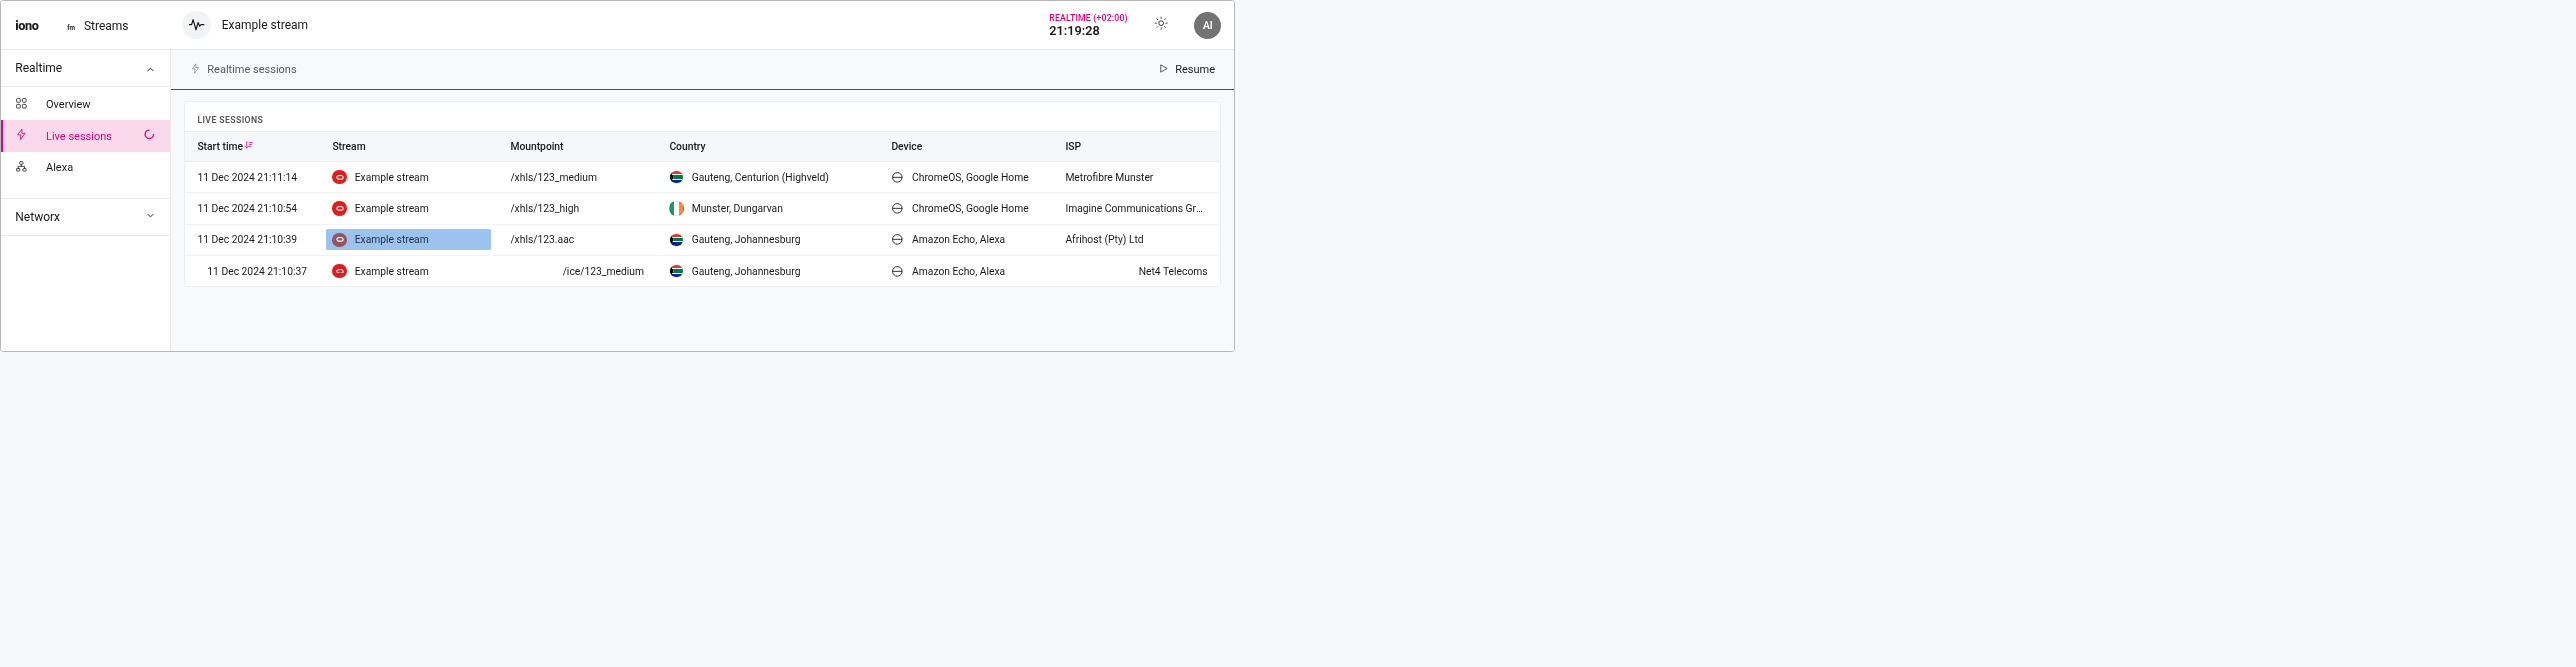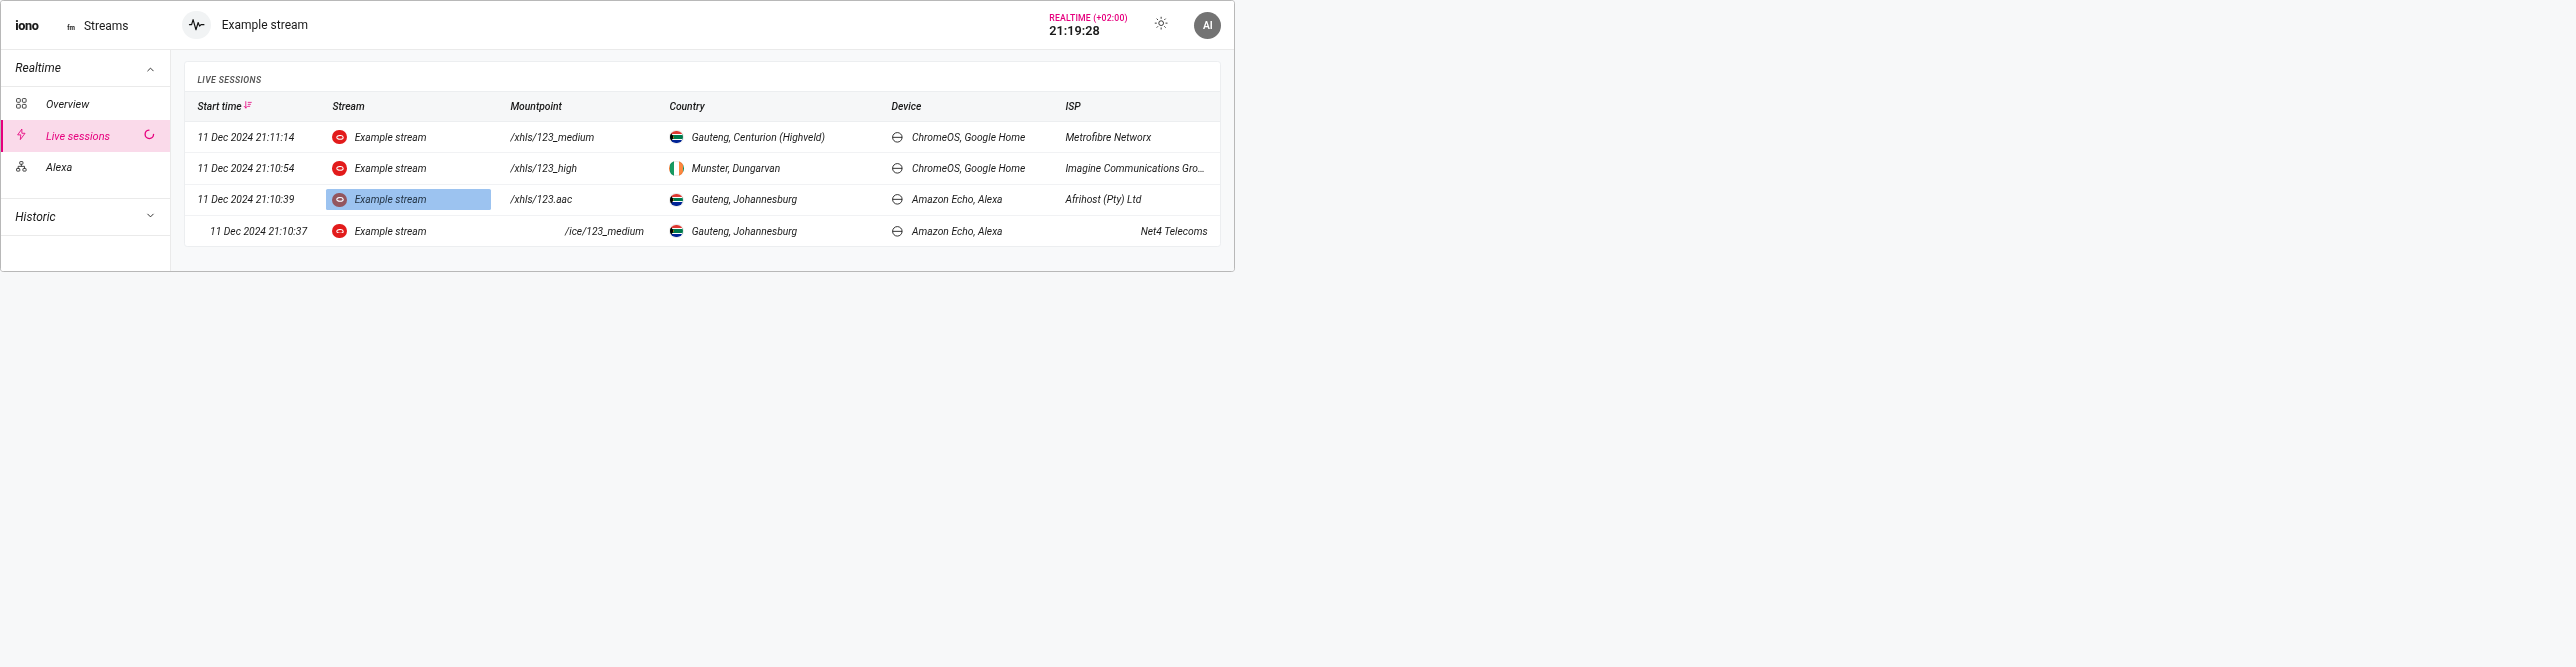--- a/index.html
+++ b/index.html
@@ -12,21 +12,21 @@
       background: #f7f8f9;
       color: #1a1a1a;
       font-size: 11px;
     }
     .frame {
       border: 0.8px solid #b8b8b8;
       border-radius: 3.2px;
       overflow: hidden;
       background: #fff;
       width: 1235px;
-      height: 272px;
+      height: 352px;
       position: relative;
     }
     
     .topbar {
       height: 49px;
       display: flex;
       align-items: center;
       border-bottom: 0.8px solid #eaeaea;
       background: #fff;
       padding: 0 12.7px 0 14.3px;
@@ -112,21 +112,20 @@
       align-items: center;
       justify-content: center;
       font-weight: 600;
       font-size: 10.3px;
       cursor: pointer;
     }
     
     .layout {
       display: flex;
       height: calc(100% - 49px);
-      font-style: italic;
     }
     .sidebar {
       width: 170px;
       border-right: 0.8px solid #eaeaea;
       background: #fff;
       flex-shrink: 0;
       padding-top: 1.6px;
     }
     .side-head {
       display: flex;
@@ -426,31 +425,49 @@
             <rect x="3" y="16" width="6" height="5" rx="1" stroke="#222" stroke-width="1.6"></rect>
             <rect x="15" y="16" width="6" height="5" rx="1" stroke="#222" stroke-width="1.6"></rect>
             <path d="M12 8 L12 12 M6 16 L6 12 L18 12 L18 16" stroke="#222" stroke-width="1.6"></path>
           </svg>
         </span>
         <span>Alexa</span>
       </div>
       <div style="height:12.7px"></div>
       <div class="side-sep"></div>
       <div class="side-head">
-        <span>Historic</span>
+        <span>Networx</span>
         <span class="chev">
           <svg width="11" height="11" viewBox="0 0 24 24" fill="none">
               <path d="M6 9l6 6 6-6" stroke="#222" stroke-width="2" stroke-linecap="round" stroke-linejoin="round"></path>
             </svg>
         </span>
       </div>
       <div class="side-sep"></div>
     </div>
 
     <div class="main">
+      <div class="tabbar">
+        <div class="tab">
+          <span>
+            <svg width="11" height="11" viewBox="0 0 24 24" fill="none">
+                <path d="M13 2 L5 13 L11 13 L10 22 L19 10 L13 10 Z" stroke="#888" stroke-width="1.6" stroke-linejoin="round"></path>
+              </svg>
+          </span>
+          <span>Realtime sessions</span>
+        </div>
+        <div class="resume-btn">
+          <span>
+            <svg width="11" height="11" viewBox="0 0 24 24" fill="none">
+                <path d="M6 4 L20 12 L6 20 Z" stroke="#222" stroke-width="1.6" stroke-linejoin="round"></path>
+              </svg>
+          </span>
+          <span>Resume</span>
+        </div>
+      </div>
 
       <div class="card">
         <div class="card-title">LIVE SESSIONS</div>
         <table>
           <colgroup>
             <col class="col-start">
               <col class="col-stream">
               <col class="col-mount">
               <col class="col-country">
               <col class="col-device">
@@ -503,21 +520,21 @@
     </td>
     <td>
       <span class="cell-flex">
         <span class="device-icon"><svg width="12.7" height="12.7" viewBox="0 0 24 24" fill="none">
                         <circle cx="12" cy="12" r="9" stroke="#111" stroke-width="1.6"></circle>
                         <line x1="3" y1="12" x2="21" y2="12" stroke="#111" stroke-width="1.6"></line>
                       </svg></span>
         <span>ChromeOS, Google Home</span>
       </span>
     </td>
-    <td class="isp-cell">Metrofibre Networx</td>
+    <td class="isp-cell">Metrofibre Munster</td>
   </tr>
               <tr>
     <td>11 Dec 2024 21:10:54</td>
     <td>
       <span class="cell-flex stream-cell-inner">
         <span class="stream-dot">
                       <svg width="8" height="4.8" viewBox="0 0 10 6">
                         <ellipse cx="5" cy="3" rx="4" ry="2.4" fill="none" stroke="#fff" stroke-width="1.3"></ellipse>
                       </svg>
                     </span>

